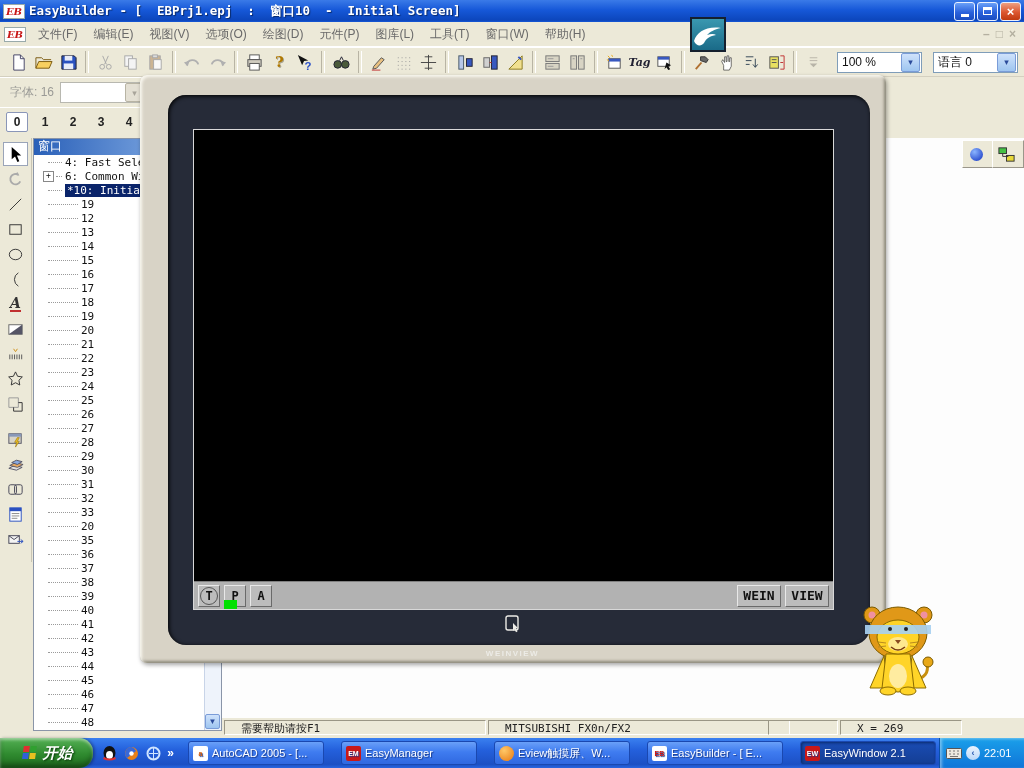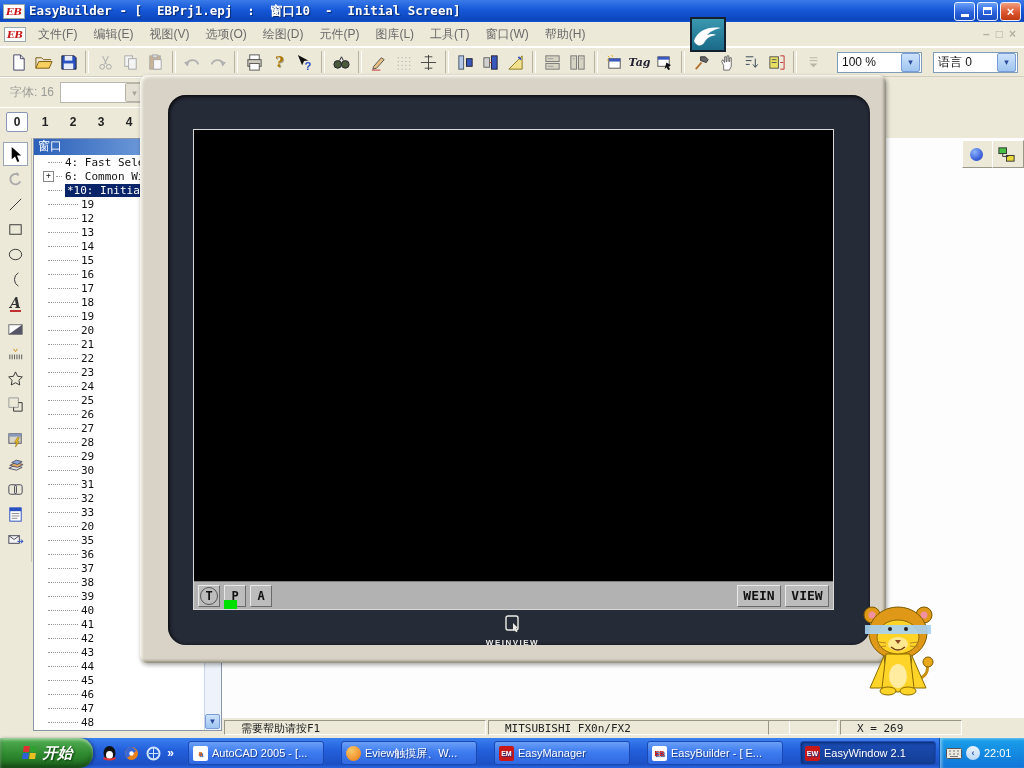--- a/index.html
+++ b/index.html
@@ -92,21 +92,21 @@
     box-shadow:inset 1px 1px 4px #000}
   .screen{position:absolute;left:53px;top:54px;width:639px;height:479px;border:1px solid #d8d8d8;background:#000}
   .screenbar{position:absolute;left:0;right:0;bottom:0;height:27px;background:#b2b2b2;border-top:1px solid #808080;
     display:flex;align-items:center;padding:0 2px}
   .scrbtn{width:22px;height:22px;margin:0 2px;background:#bcbcbc;border:1px solid;border-color:#e8e8e8 #6a6a6a #6a6a6a #e8e8e8;
     display:flex;align-items:center;justify-content:center;font:bold 12px "DejaVu Sans Mono",monospace;color:#111;position:relative;box-sizing:border-box}
   .scrbtn .circ{width:16px;height:16px;border:1px solid #555;border-radius:50%;display:flex;align-items:center;justify-content:center}
   .scrbtn .greenled{position:absolute;left:-1px;bottom:-3px;width:13px;height:9px;background:#00e000}
   .scrbtn.wide{width:44px;font-size:13px}
   .brand{position:absolute;left:53px;top:540px;width:639px;text-align:center;color:#ecebe6}
-  .brand .bname{font:bold 8px "Liberation Sans",sans-serif;letter-spacing:1.5px;margin-top:0}
+  .brand .bname{font:bold 8px "Liberation Sans",sans-serif;letter-spacing:1.5px;margin-top:11px}
   
   .swan{position:absolute;left:690px;top:17px;width:36px;height:35px;z-index:60;border:2px solid #15202e;box-sizing:border-box;
     background:linear-gradient(#3a98b0,#1a6a88)}
   
   .mascot{position:absolute;left:858px;top:600px;width:82px;height:96px;z-index:40}
   
   .statusbar{position:absolute;left:0;top:718px;width:1024px;height:20px;background:#ece9d8;z-index:3;
     font:11px "DejaVu Sans Mono",monospace;color:#222}
   .spanel{position:absolute;top:2px;height:15px;border:1px solid;border-color:#9a9685 #fff #fff #9a9685;padding:0 16px;line-height:15px;
     box-sizing:border-box;white-space:nowrap;overflow:hidden}
@@ -890,26 +890,26 @@
           </svg>
       </span>
       <span style="font-weight:bold">»</span>
     </div>
     <div class="tasks" id="tasks">
         <span class="taskbtn">
           <span class="ticon" style="background: rgb(255, 255, 255); color: rgb(208, 88, 8);">a</span>
           <span>AutoCAD 2005 - [...</span>
         </span>
         <span class="taskbtn">
+          <span class="ticon" style="background: rgb(200, 24, 24); color: rgb(255, 255, 255);">EM</span>
+          <span>EasyManager</span>
+        </span>
+        <span class="taskbtn">
           <span class="ticon" style="background: radial-gradient(circle at 35% 30%, rgb(255, 200, 104), rgb(232, 120, 16)); border-radius: 50%;"></span>
           <span>Eview触摸屏、W...</span>
-        </span>
-        <span class="taskbtn">
-          <span class="ticon" style="background: rgb(200, 24, 24); color: rgb(255, 255, 255);">EM</span>
-          <span>EasyManager</span>
         </span>
         <span class="taskbtn">
           <span class="ticon" style="background: rgb(255, 255, 255); color: rgb(200, 24, 24);">EB</span>
           <span>EasyBuilder - [  E...</span>
         </span>
         <span class="taskbtn active">
           <span class="ticon" style="background: rgb(200, 24, 24); color: rgb(255, 255, 255);">EW</span>
           <span>EasyWindow  2.1</span>
         </span>
       </div>

